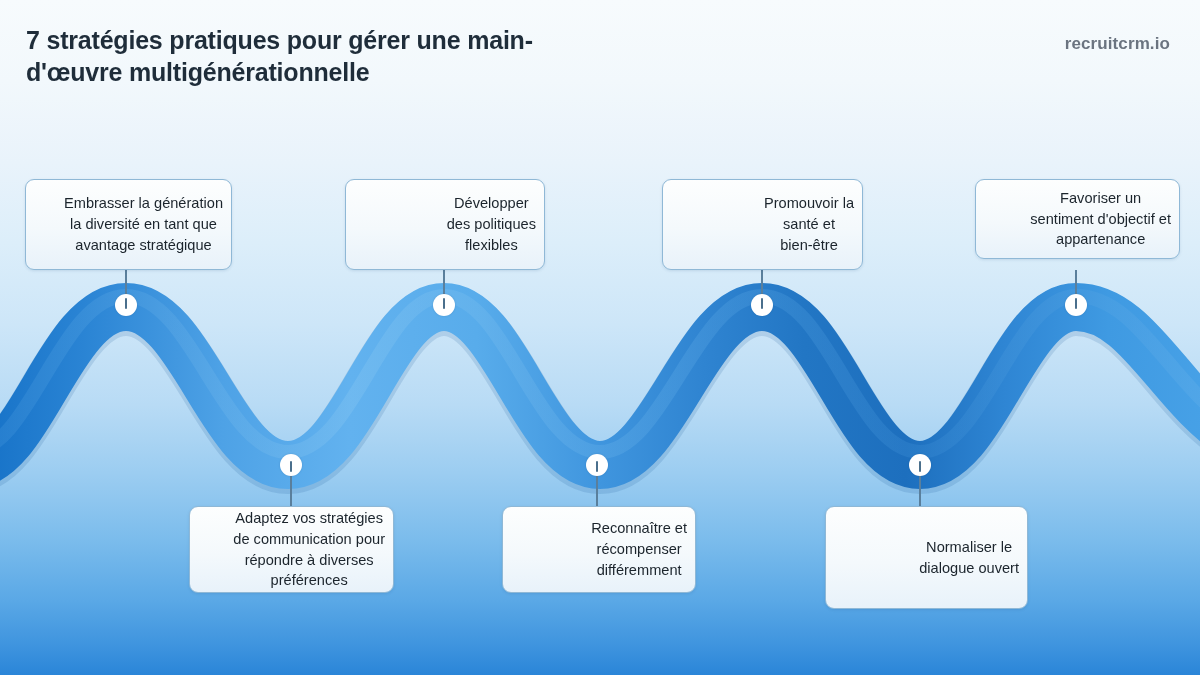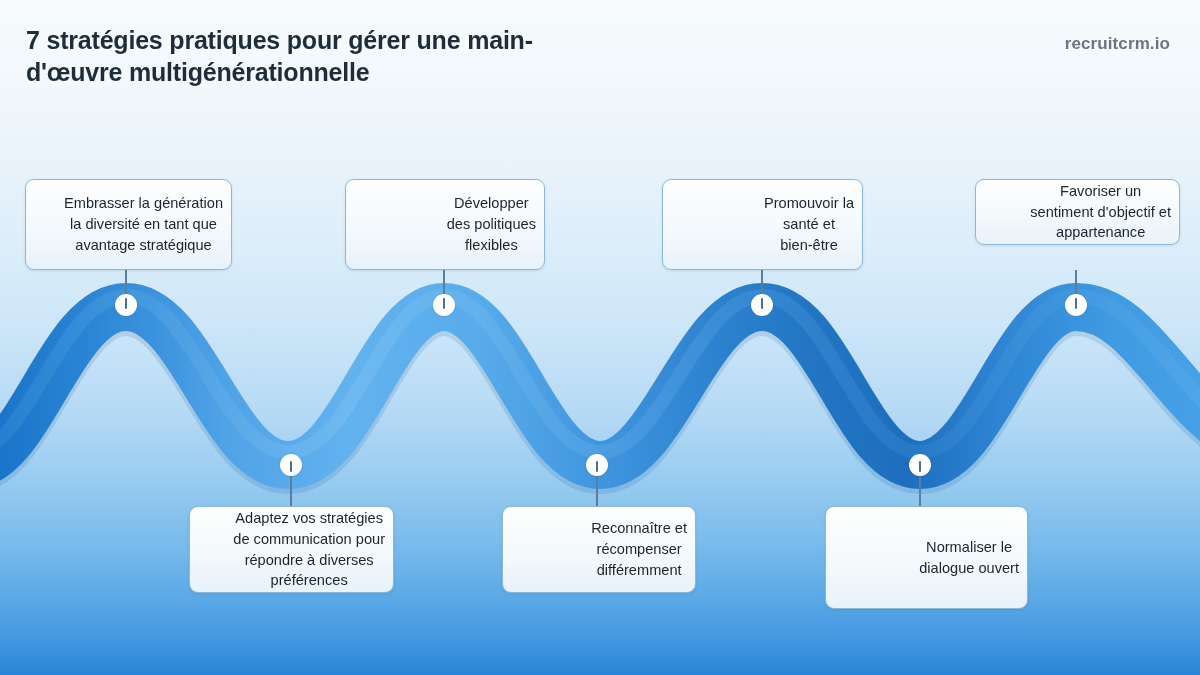--- a/index.html
+++ b/index.html
@@ -216,21 +216,21 @@
 santé et
 bien-être</div>
   </div>
 
   <div class="card" style="left:345px; top:179px; width:200px; height:91px;">
     <div class="card-text">Développer
 des politiques
 flexibles</div>
   </div>
 
-  <div class="card" style="left:975px; top:179px; width:205px; height:66px;">
+  <div class="card" style="left:975px; top:179px; width:205px; height:80px;">
     <div class="card-text">Favoriser un
 sentiment d'objectif et
 appartenance</div>
   </div>
 
   <div class="card" style="left:502px; top:506px; width:194px; height:87px;">
     <div class="card-text">Reconnaître et
 récompenser
 différemment</div>
   </div>

